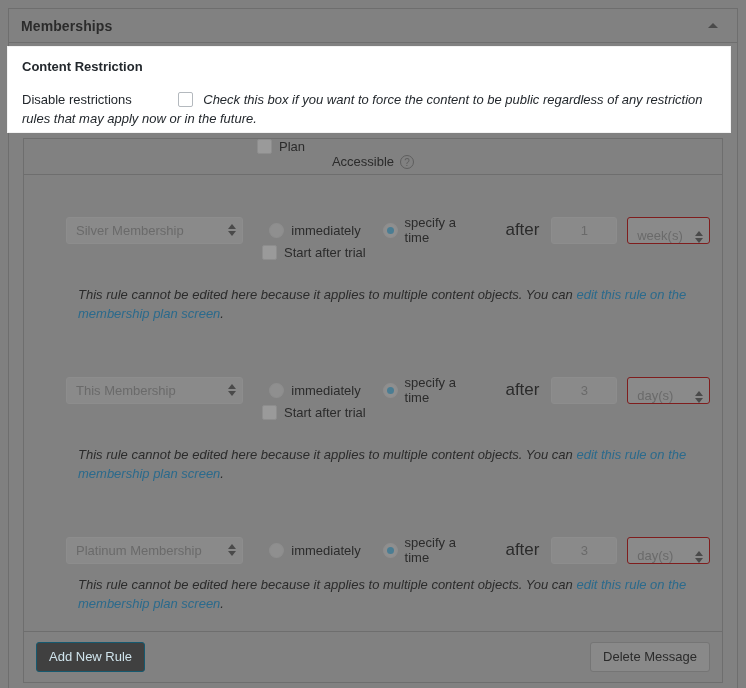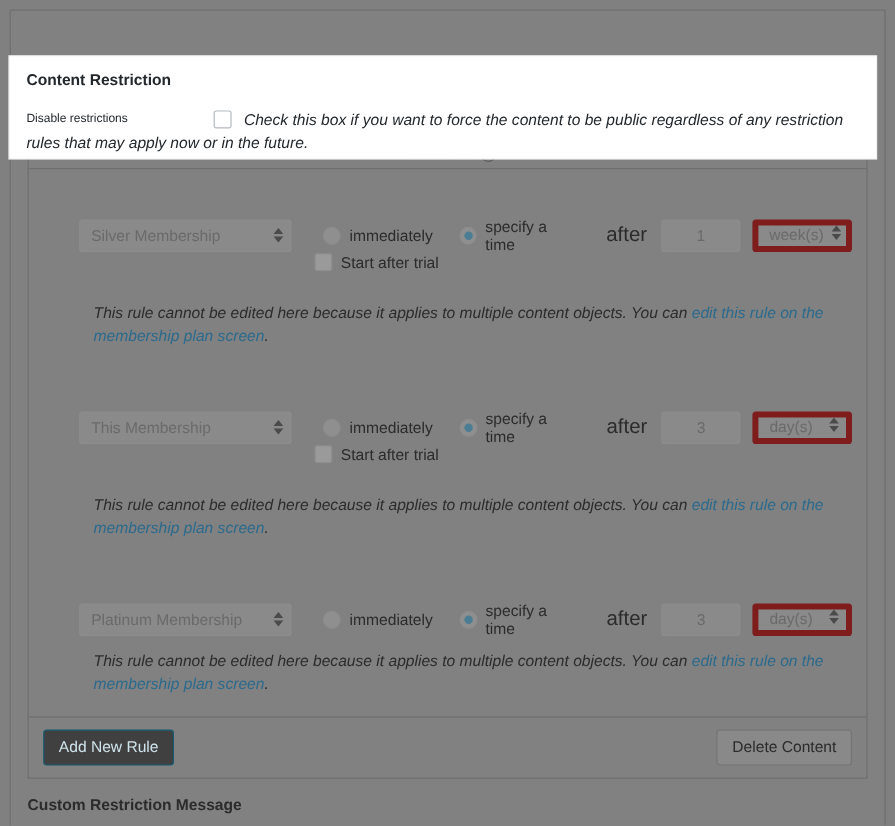--- a/index.html
+++ b/index.html
@@ -103,21 +103,21 @@
   }
 
   .field-row {
     display: block;
     line-height: 19px;
   }
   .field-label {
     display: inline-block;
     width: 152px;
     vertical-align: top;
-    font-size: 10px;
+    font-size: 13px;
     color: #2b2b2b;
   }
   .field-desc {
     font-style: italic;
     font-size: 13px;
     color: #2b2b2b;
   }
 
   
   .cb {
@@ -198,25 +198,25 @@
     align-items: center;
     padding: 0 6px 0 9px;
     box-sizing: border-box;
     color: #6a6a6a;
     font-size: 13px;
     justify-content: space-between;
   }
   .unit-select {
     width: 83px;
     height: 27px;
-    border: 5px solid #7f1d1d;
+    border: 1px solid #7f1d1d;
     border-radius: 3px;
     background: #8a8a8a;
     display: flex;
-    align-items: flex-start;
+    align-items: flex-end;
     padding: 0 6px 0 9px;
     box-sizing: border-box;
     color: #6a6a6a;
     font-size: 13px;
     justify-content: space-between;
   }
   .stepper-arrows {
     display: inline-flex;
     flex-direction: column;
     align-items: center;
@@ -340,20 +340,26 @@
   }
   .bottom-section .sec-title { margin-bottom: 18px; }
 </style>
 </head>
 <body>
 
 <div class="page">
 
   <div class="metabox">
 
+    <div class="metabox-header">
+      <span class="metabox-title">Memberships</span>
+      <span class="collapse-toggle">
+        <span class="caret-up"></span>
+      </span>
+    </div>
 
     <div class="metabox-body">
 
       <div style="height:85px"></div>
 
       <div class="rules-wrap">
         <div class="rules-table">
 
           <div class="rules-head">
             <span class="col-plan-head">
@@ -459,21 +465,21 @@
                   </span>
               </span>
             </div>
             <div class="rule-notice">
               <span>This rule cannot be edited here because it applies to multiple content objects. You can </span><a href="#">edit this rule on the</a> <a href="#">membership plan screen</a><span>.</span>
             </div>
           </div>
 
           <div class="rules-actions">
             <button class="btn-primary">Add New Rule</button>
-            <button class="btn-secondary">Delete Content</button>
+            <button class="btn-secondary">Delete Message</button>
           </div>
 
         </div>
       </div>
 
       <div class="bottom-section">
         <div class="sec-title">Custom Restriction Message</div>
       </div>
 
     </div>

